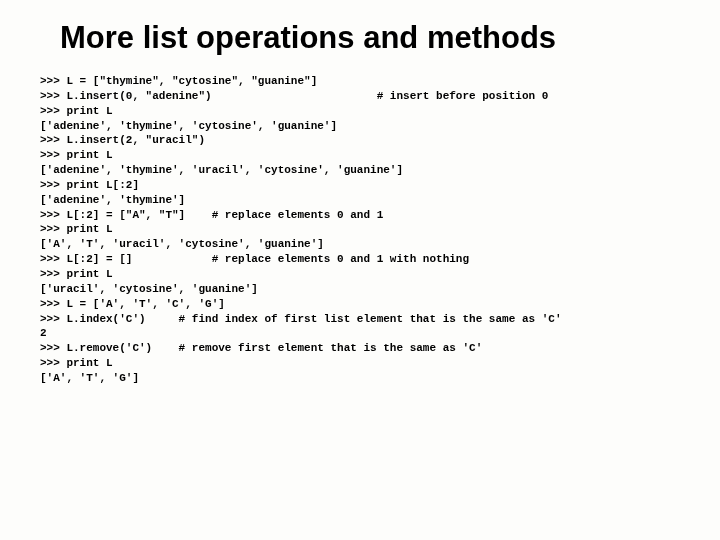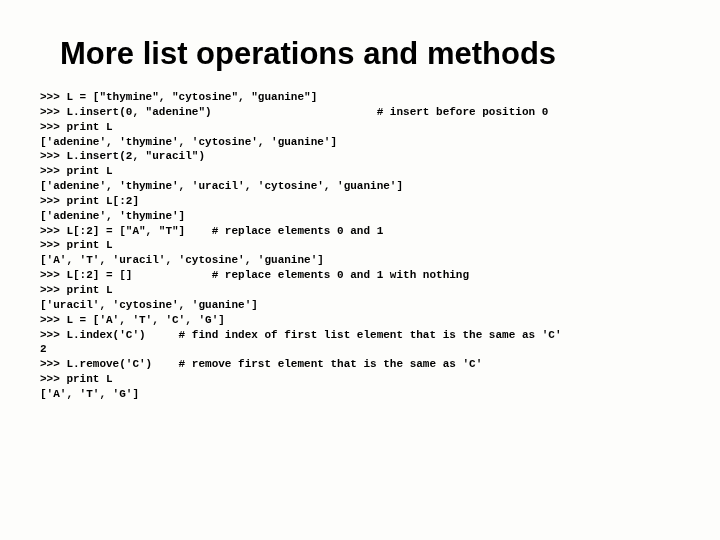--- a/index.html
+++ b/index.html
@@ -12,21 +12,21 @@
     overflow: hidden;
   }
   .slide {
     padding: 20px 40px 20px 40px;
     box-sizing: border-box;
   }
   h1.title {
     font-family: 'Comic Sans MS', 'Chalkboard SE', cursive, sans-serif;
     font-size: 31px;
     font-weight: bold;
-    margin: 16px 0 18px 0;
+    margin: 0 0 18px 0;
     padding-left: 20px;
     color: #000;
   }
   pre.code {
     font-family: 'Courier New', Courier, monospace;
     font-size: 11px;
     font-weight: bold;
     line-height: 1.35;
     color: #000;
     margin: 0;

